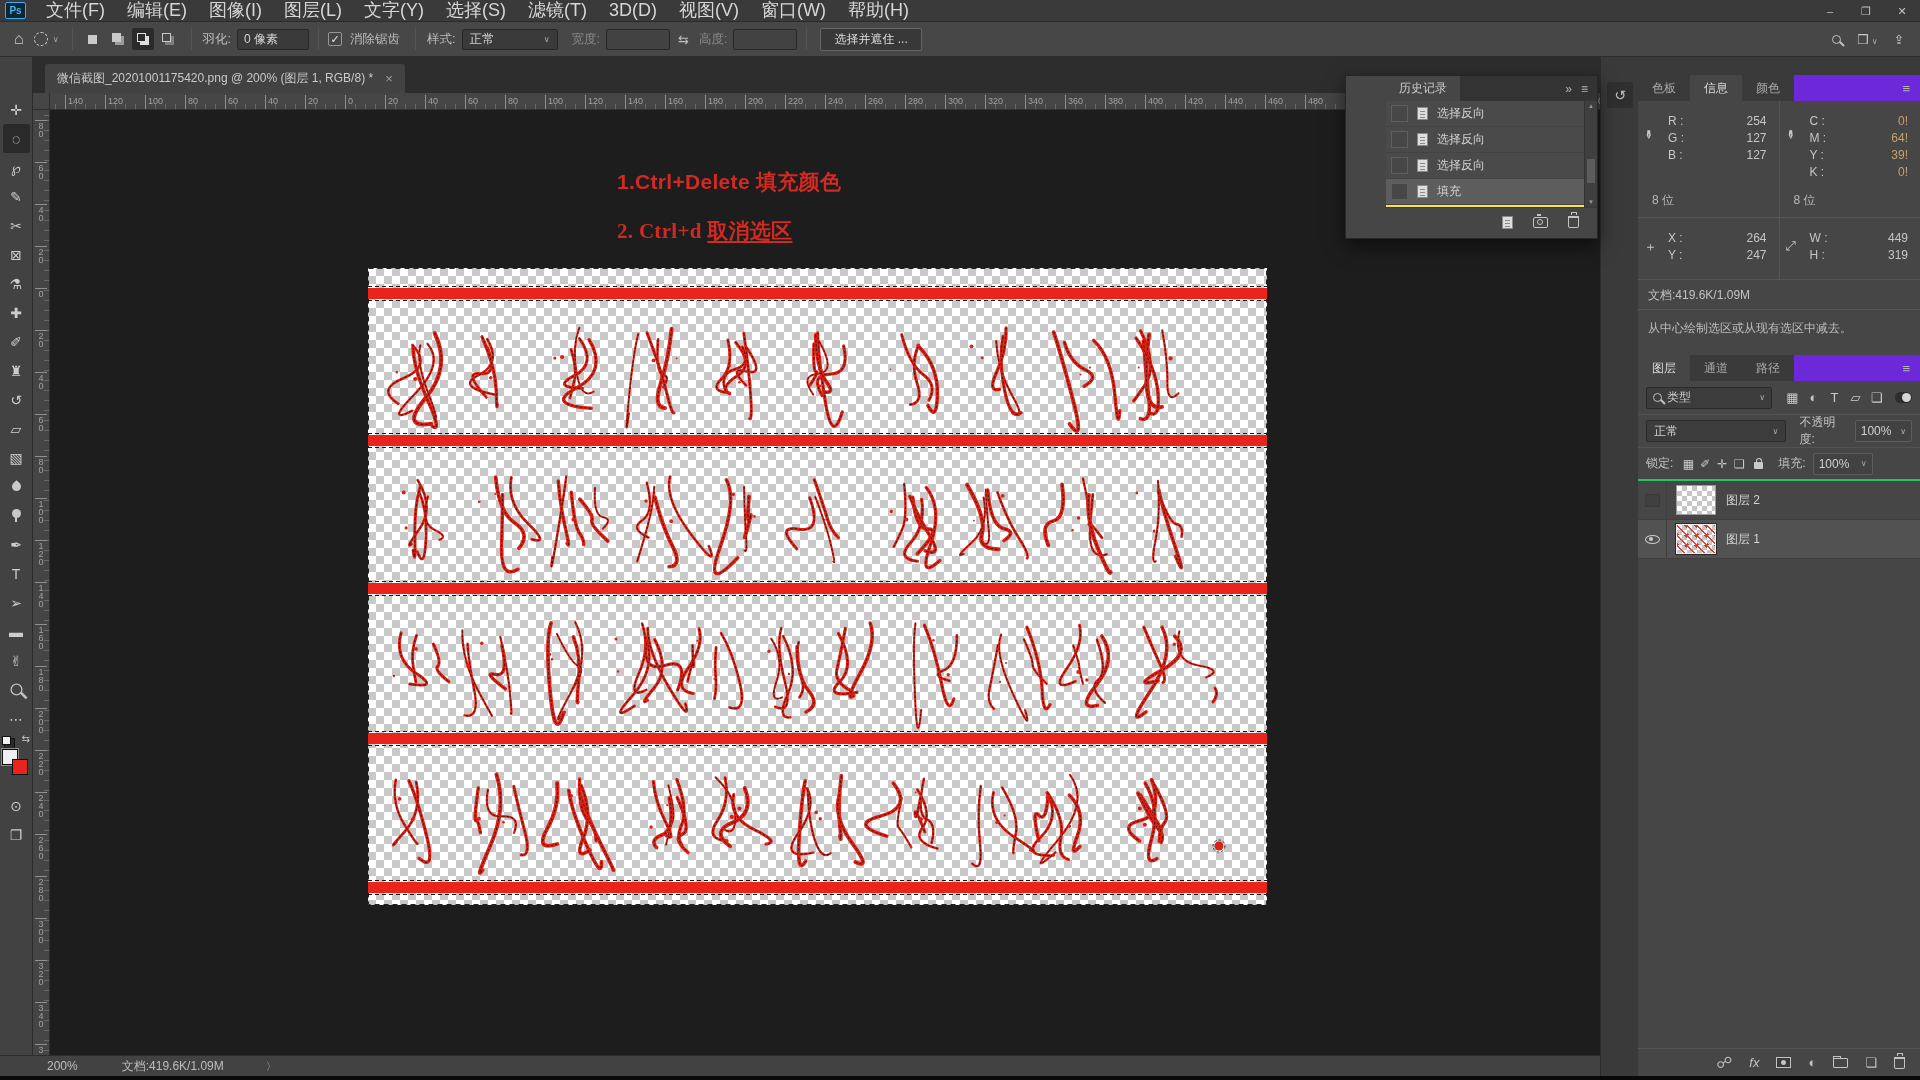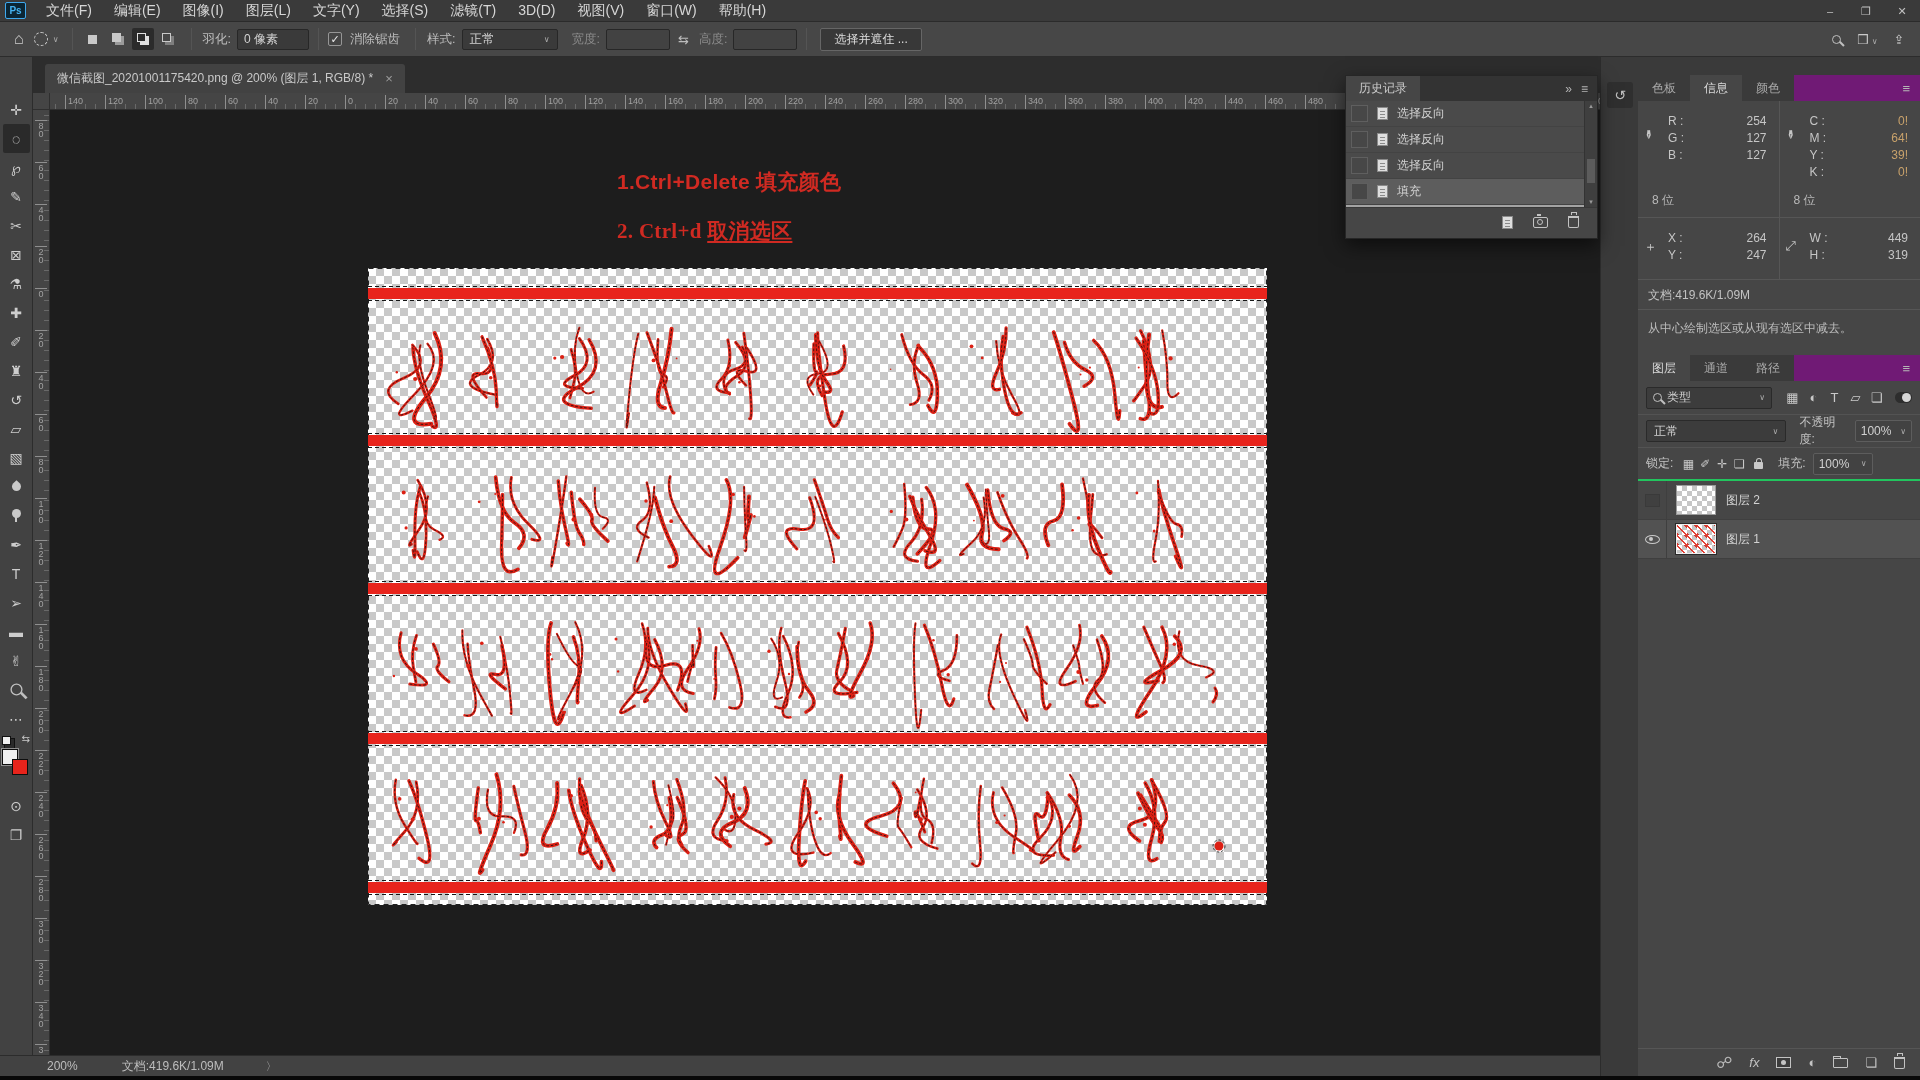--- a/index.html
+++ b/index.html
@@ -6,21 +6,21 @@
   html,body { width:1920px; height:1080px; overflow:hidden; background:#1d1d1d;
     font-family:"Liberation Sans","DejaVu Sans",sans-serif; cursor:default; }
   #app { position:relative; width:1920px; height:1080px; }
 
   
   #menubar { position:absolute; top:0; left:0; right:0; height:22px; background:#3a3a3a;
     border-bottom:1px solid #2b2b2b; display:flex; align-items:center; z-index:30; }
   .ps-logo { width:21px; height:17px; margin:0 9px 0 5px; background:#0b2635; color:#44b1f0;
     border:1px solid #3fa9ef; border-radius:2px; font-size:10px; font-weight:bold;
     display:flex; align-items:center; justify-content:center; }
-  .menu-item { padding:0 11px; font-size:14px; color:#d6d6d6; line-height:21px; }
+  .menu-item { padding:0 11px; font-size:18px; color:#d6d6d6; line-height:21px; }
   .win-controls { margin-left:auto; display:flex; height:22px; }
   .wc { width:36px; text-align:center; color:#c0c0c0; font-size:11px; line-height:22px; }
 
   
   #optionsbar { position:absolute; top:22px; left:0; right:0; height:35px; background:#474747;
     border-bottom:1px solid #2c2c2c; display:flex; align-items:center; z-index:25;
     color:#bdbdbd; font-size:12.5px; }
   #optionsbar .sep { width:1px; height:22px; background:#3a3a3a; margin:0 9px;
     border-right:1px solid #545454; }
   .ob-home { font-size:16px; color:#cecece; margin:0 10px 0 14px; }
@@ -140,26 +140,26 @@
   #canvasimg { position:absolute; left:318px; top:158px; width:899px; height:637px;
     background-color:#ffffff;
     background-image:
       linear-gradient(45deg,#c9c9c9 25%,transparent 25%,transparent 75%,#c9c9c9 75%),
       linear-gradient(45deg,#c9c9c9 25%,transparent 25%,transparent 75%,#c9c9c9 75%);
     background-size:16px 16px; background-position:0 0,8px 8px; }
   #canvasimg svg { position:absolute; inset:0; }
 
   
   #historypanel { position:absolute; left:1345px; top:75px; width:253px; height:164px;
-    background:#464646; border:1px solid #262626; box-shadow:0 7px 18px rgba(0,0,0,.55); z-index:50; }
+    background:#464646; border:1px solid #262626; box-shadow:0 7px 18px rgba(0,0,0,.55); z-index:50;padding-left:40px; }
   .h-header { height:25px; background:#333333; display:flex; align-items:center; }
   .h-tab { height:25px; line-height:25px; padding:0 13px; background:#464646; color:#cccccc; font-size:12px; }
   .h-hicons { margin-left:auto; display:flex; align-items:center; gap:9px; padding-right:9px;
     color:#b5b5b5; font-size:12px; }
-  .h-body { position:relative; height:106px; background:#a3a3a3; }
+  .h-body { position:relative; height:106px; background:#fde047; }
   .h-rows { position:absolute; left:0; right:13px; top:0; bottom:0; }
   .h-row { height:26px; display:flex; align-items:center; gap:9px; padding-left:5px;
     background:#4a4a4a; border-bottom:1px solid #434343; }
   .h-row.selected { background:#5d5d5d; }
   .h-check { width:17px; height:17px; background:#474747; border:1px solid #5f5f5f; flex:0 0 auto; }
   .h-label { font-size:12px; color:#d2d2d2; }
   .h-scroll { position:absolute; right:0; top:0; bottom:0; width:13px; background:#3f3f3f;
     border-left:1px solid #333; }
   .h-scroll .ar { position:absolute; left:0; right:0; text-align:center; font-size:7px; color:#9a9a9a; }
   .h-thumb { position:absolute; left:2px; right:2px; top:58px; height:24px; background:#5c5c5c; }
@@ -167,21 +167,21 @@
     justify-content:flex-end; gap:20px; padding-right:18px; }
 
   
   #dockstrip { position:absolute; top:57px; left:1600px; width:38px; bottom:0; background:#3a3a3a;
     border-left:1px solid #2c2c2c; z-index:8; }
   .strip-btn { position:absolute; top:25px; left:6px; width:26px; height:26px; background:#2f2f2f;
     border-radius:3px; color:#c0c0c0; font-size:14px; display:flex; align-items:center; justify-content:center; }
 
   
   #rightdock { position:absolute; top:57px; left:1638px; width:282px; bottom:0; background:#3a3a3a; z-index:9; }
-  .ptabs { height:26px; background:#701a75; display:flex; align-items:center; }
+  .ptabs { height:26px; background:#6d28d9; display:flex; align-items:center; }
   .ptab { height:26px; line-height:26px; padding:0 14px; font-size:12px; color:#a9a9a9; background:#3a3a3a; }
   .ptab.active { background:#464646; color:#dadada; }
   .ptabs .pmenu { margin-left:auto; padding-right:10px; color:#b5b5b5; font-size:13px; }
   #infogroup { position:absolute; top:18px; left:0; width:282px; height:281px; background:#464646; }
   .info-colors { display:flex; border-bottom:1px solid #565656; height:117px; }
   .ihalf { flex:1; position:relative; padding:12px 8px 0 6px; }
   .ihalf + .ihalf { border-left:1px solid #565656; }
   .dropper { position:absolute; left:5px; top:26px; color:#c6c6c6; font-size:13px;
     transform:rotate(90deg); }
   .irow { display:flex; font-size:12px; color:#c6c6c6; line-height:17px; padding-left:24px; }

